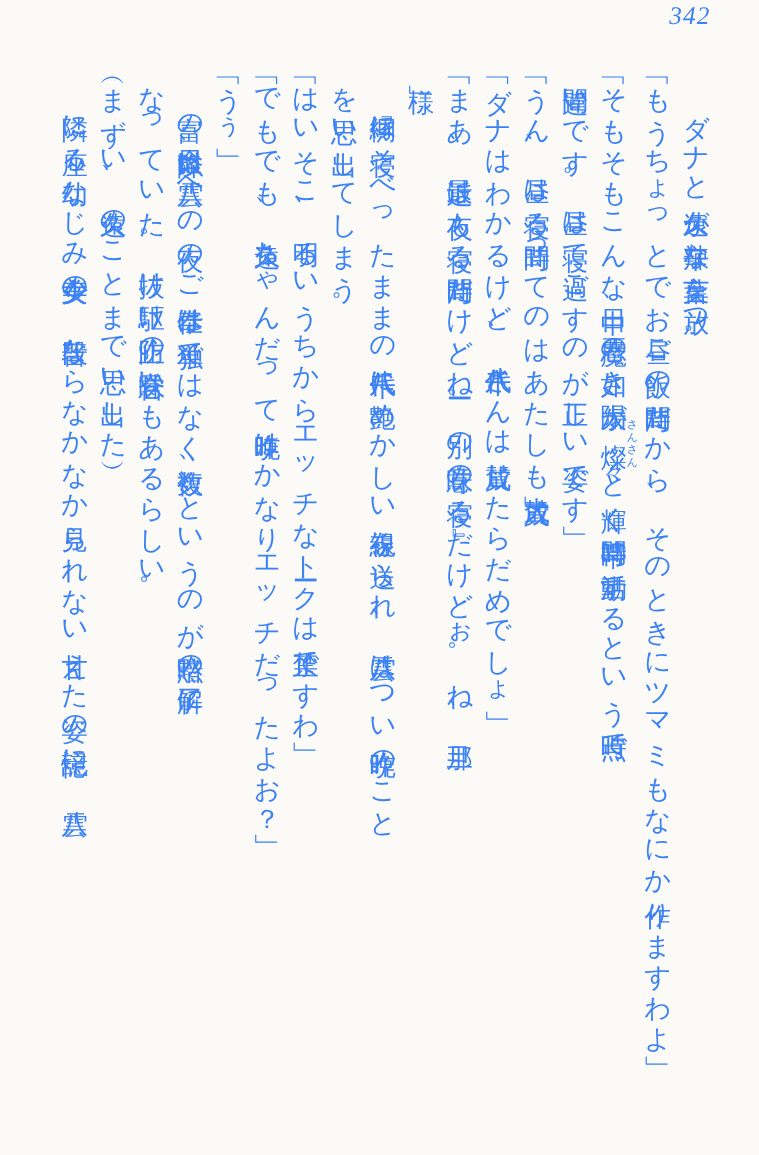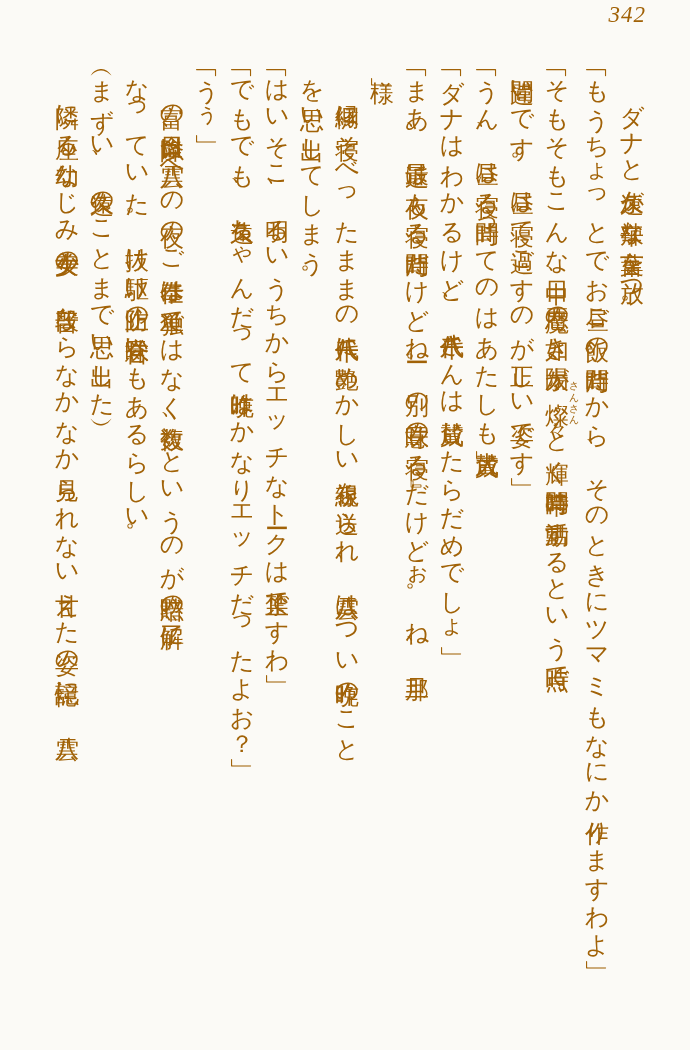--- a/index.html
+++ b/index.html
@@ -43,21 +43,21 @@
     white-space: nowrap;
   }
   ruby > rt {
     font-size: 10px;
     letter-spacing: 0;
   }
 </style>
 </head>
 <body style="background: rgb(251, 250, 246);">
 
-<div class="page" style="color: #a16207; border-radius: 11px;">
+<div class="page" style="color: #3b82f6; border-radius: 11px;">
   <div class="page-number">342</div>
   <div class="page-text">
       <div class="line">　ダナと久遠が辛辣な言葉を放つ。</div>
       <div class="line">「もうちょっとでお昼ご飯の時間だから、そのときにツマミもなにか作りますわよ」</div>
       <div class="line">「そもそもこんな日中、悪魔の如き太陽が<ruby>燦々<rt>さんさん</rt></ruby>と輝く時間帯に活動するという時点で</div>
       <div class="line">間違いです。昼は寝て過ごすのが正しい姿です」</div>
       <div class="line">「うん、昼は寝る時間ってのはあたしも大賛成」</div>
       <div class="line">「ダナはわかるけど、八千代さんは賛成したらだめでしょ」</div>
       <div class="line">「まあ、最近は夜も寝る時間だけどねー。別の意味の『寝る』だけどぉ。ね、旦那</div>
       <div class="line">様」</div>

